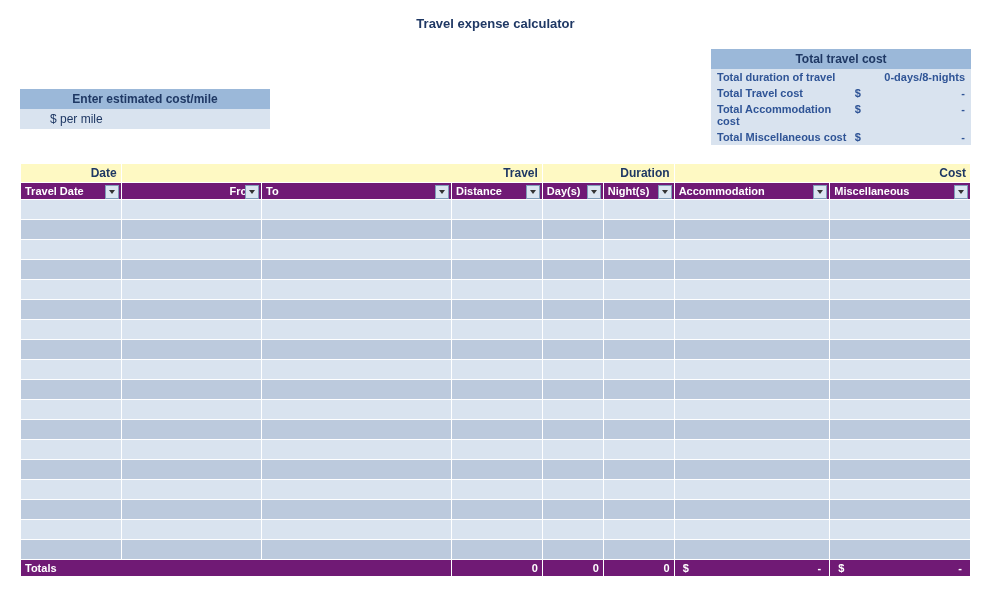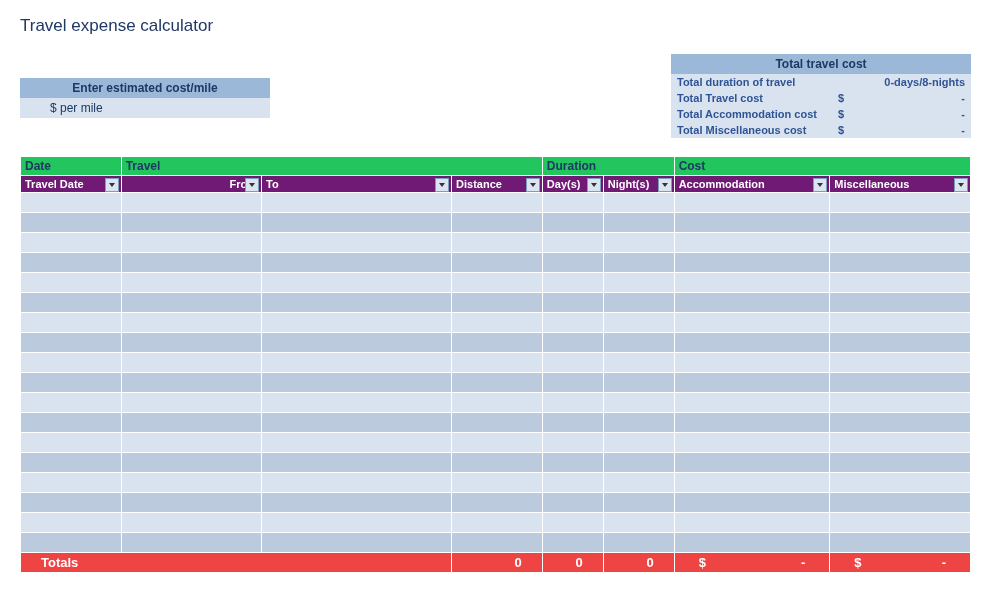--- a/index.html
+++ b/index.html
@@ -6,50 +6,50 @@
   body {
     margin: 0;
     padding: 8px 20px;
     width: 991px;
     font-family: "Segoe UI", Arial, sans-serif;
     font-size: 12px;
     background: #fff;
     color: #1f3864;
   }
   .title {
-    text-align: left;
-    font-weight: normal;
-    font-size: 17px;
+    text-align: center;
+    font-weight: bold;
+    font-size: 13px;
     color: #1f3864;
     margin: 8px 0 18px 0;
   }
   .upper {
     display: flex;
     justify-content: space-between;
     align-items: flex-start;
     margin-bottom: 18px;
   }
   .estimate-box {
     width: 250px;
-    margin-top: 24px;
+    margin-top: 40px;
   }
   .est-head {
     background: #9bb8d9;
     font-weight: bold;
     text-align: center;
     padding: 3px 0;
     color: #1f3864;
   }
   .est-body {
     background: #d9e3ef;
     padding: 3px 30px;
     color: #1f3864;
   }
   .summary-box {
-    width: 300px;
+    width: 260px;
   }
   .sum-head {
     background: #9bb8d9;
     font-weight: bold;
     text-align: center;
     padding: 3px 0;
     color: #1f3864;
   }
   .sum-row {
     background: #d9e3ef;
@@ -62,23 +62,23 @@
   .sum-label { flex: 1.4; }
   .sum-cur   { flex: 0 0 12px; }
   .sum-val   { flex: 1; text-align: right; }
   .grid {
     width: 100%;
     border-collapse: separate;
     border-spacing: 1px 1px;
     background: #fff;
   }
   .group-head td {
-    background: #22c55e;
-    font-weight: bold;
-    text-align: left;
+    background: #fef9c3;
+    font-weight: bold;
+    text-align: right;
     color: #1f3864;
     padding: 2px 4px;
   }
   .col-head td {
     background: #701a75;
     color: #fff;
     font-weight: bold;
     padding: 2px 4px 2px 4px;
     position: relative;
     font-size: 11px;
@@ -92,25 +92,25 @@
     display:flex;align-items:center;justify-content:center;
   }
   .filter svg { display:block; }
   .data-row td {
     padding: 0;
     height: 19px;
   }
   .data-row.even td { background: #d9e3ef; }
   .data-row.odd  td { background: #bccadd; }
   .totals td {
-    background: #ef4444;
+    background: #701a75;
     color: #fff;
     font-weight: bold;
-    padding: 2px 20px;
-    font-size: 13px;
+    padding: 2px 4px;
+    font-size: 11px;
   }
   .num-r { text-align: right; }
   .cost-cell { display:flex; justify-content:space-between; padding:0 4px; }
   
   .c-date{width:100px;} .c-from{width:140px;text-align:right;} .c-to{width:190px;}
   .c-dist{width:90px;} .c-days{width:60px;} .c-nights{width:70px;}
   .c-accom{width:155px;} .c-misc{width:140px;}
 </style>
 </head>
 <body>

